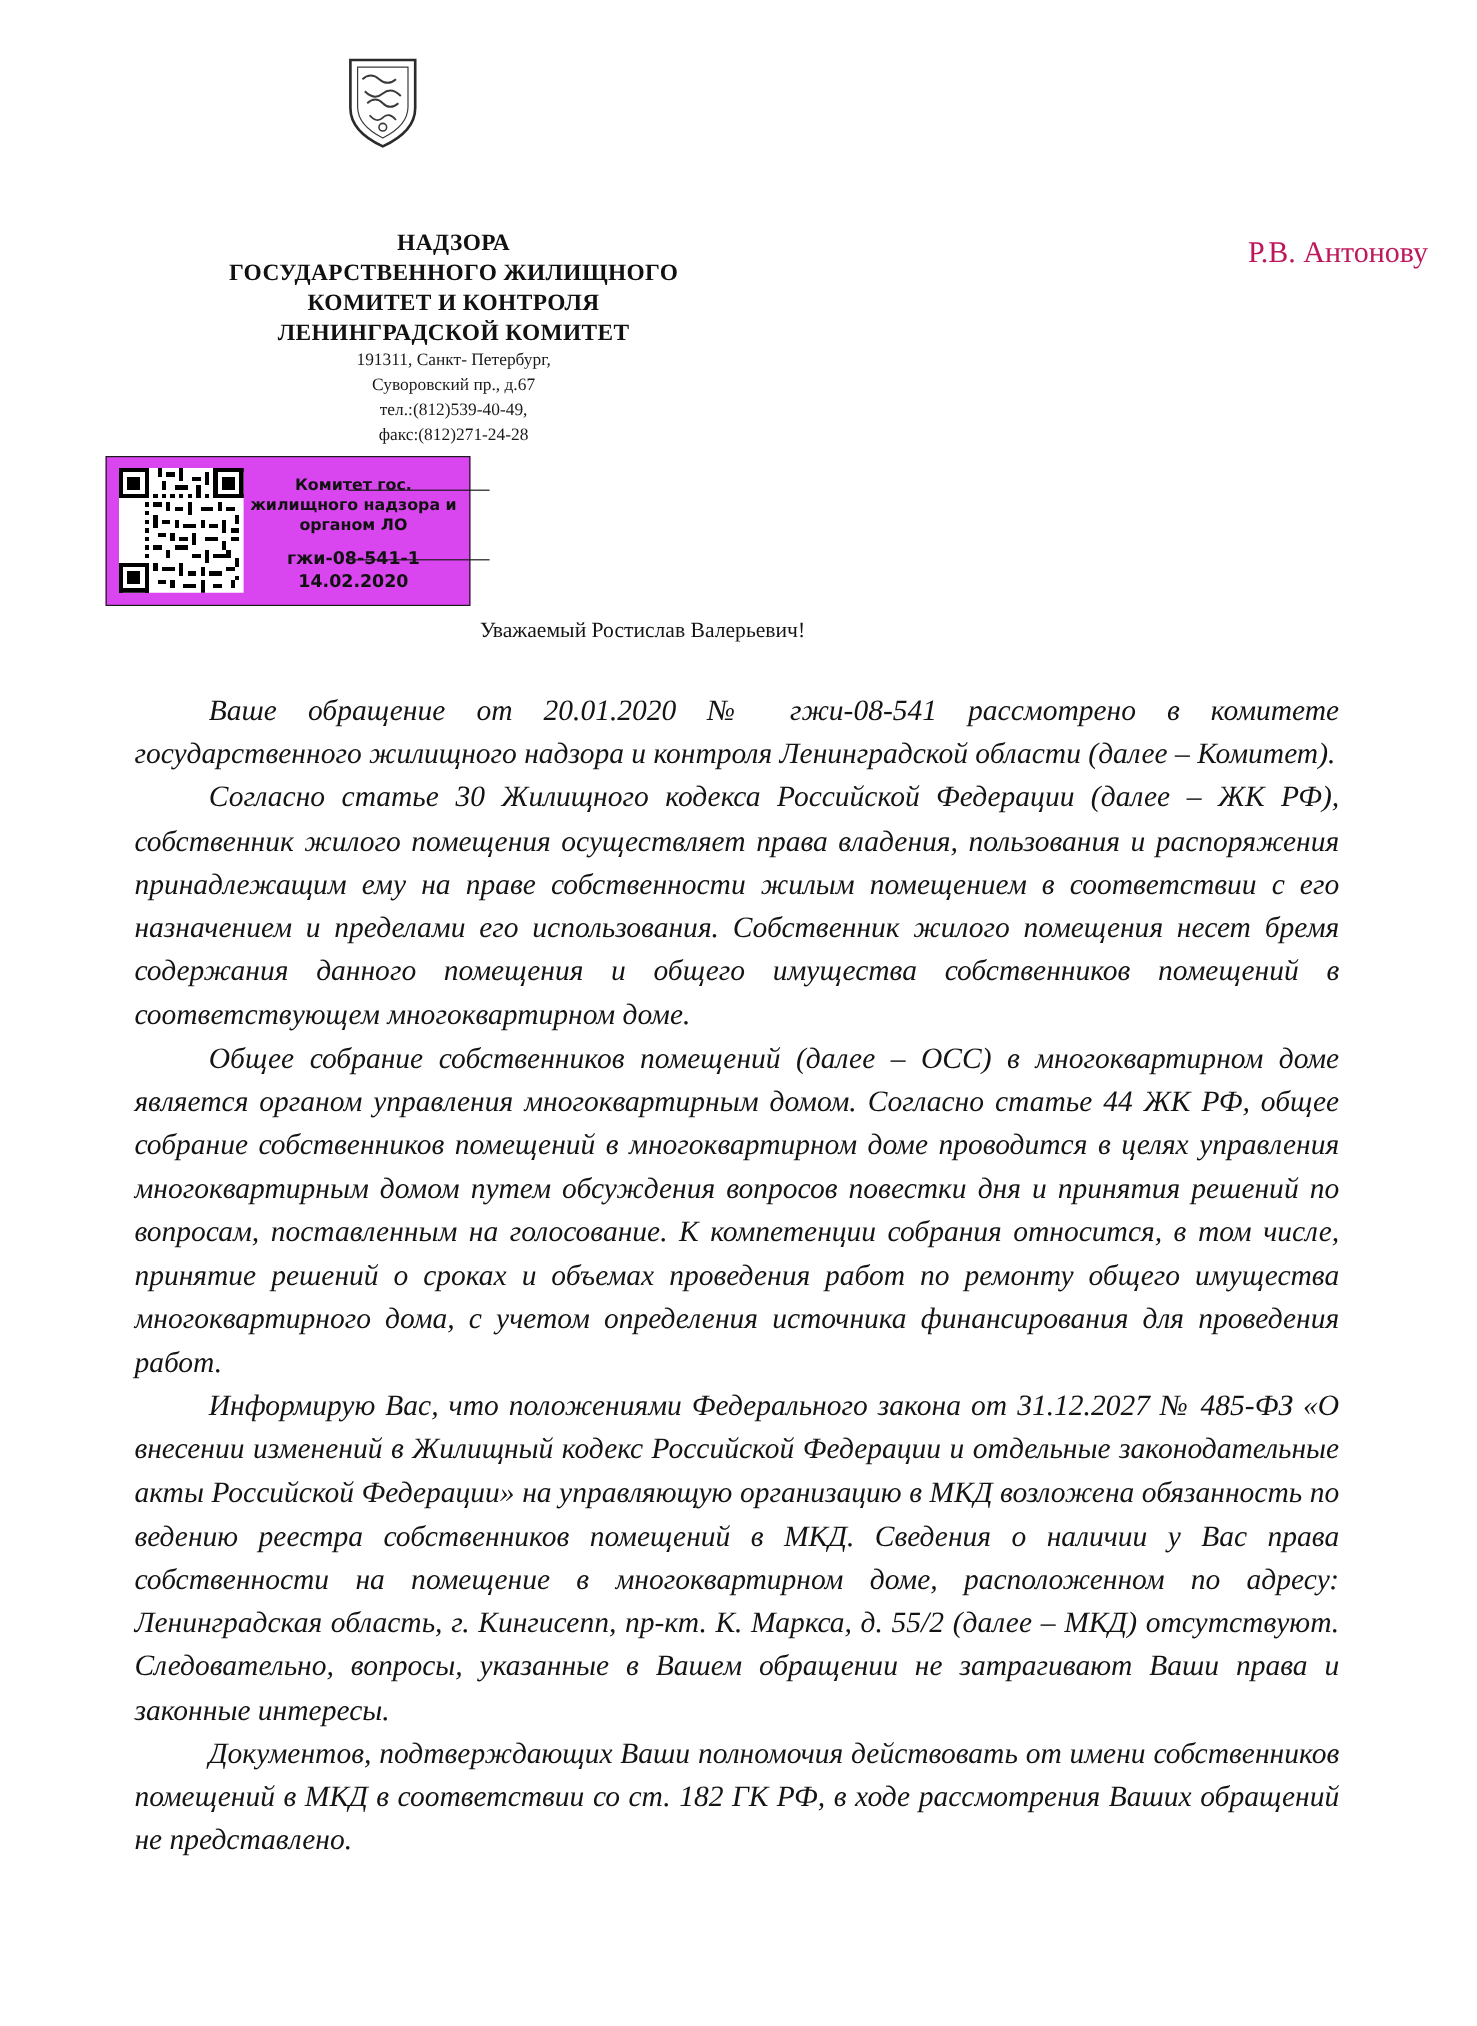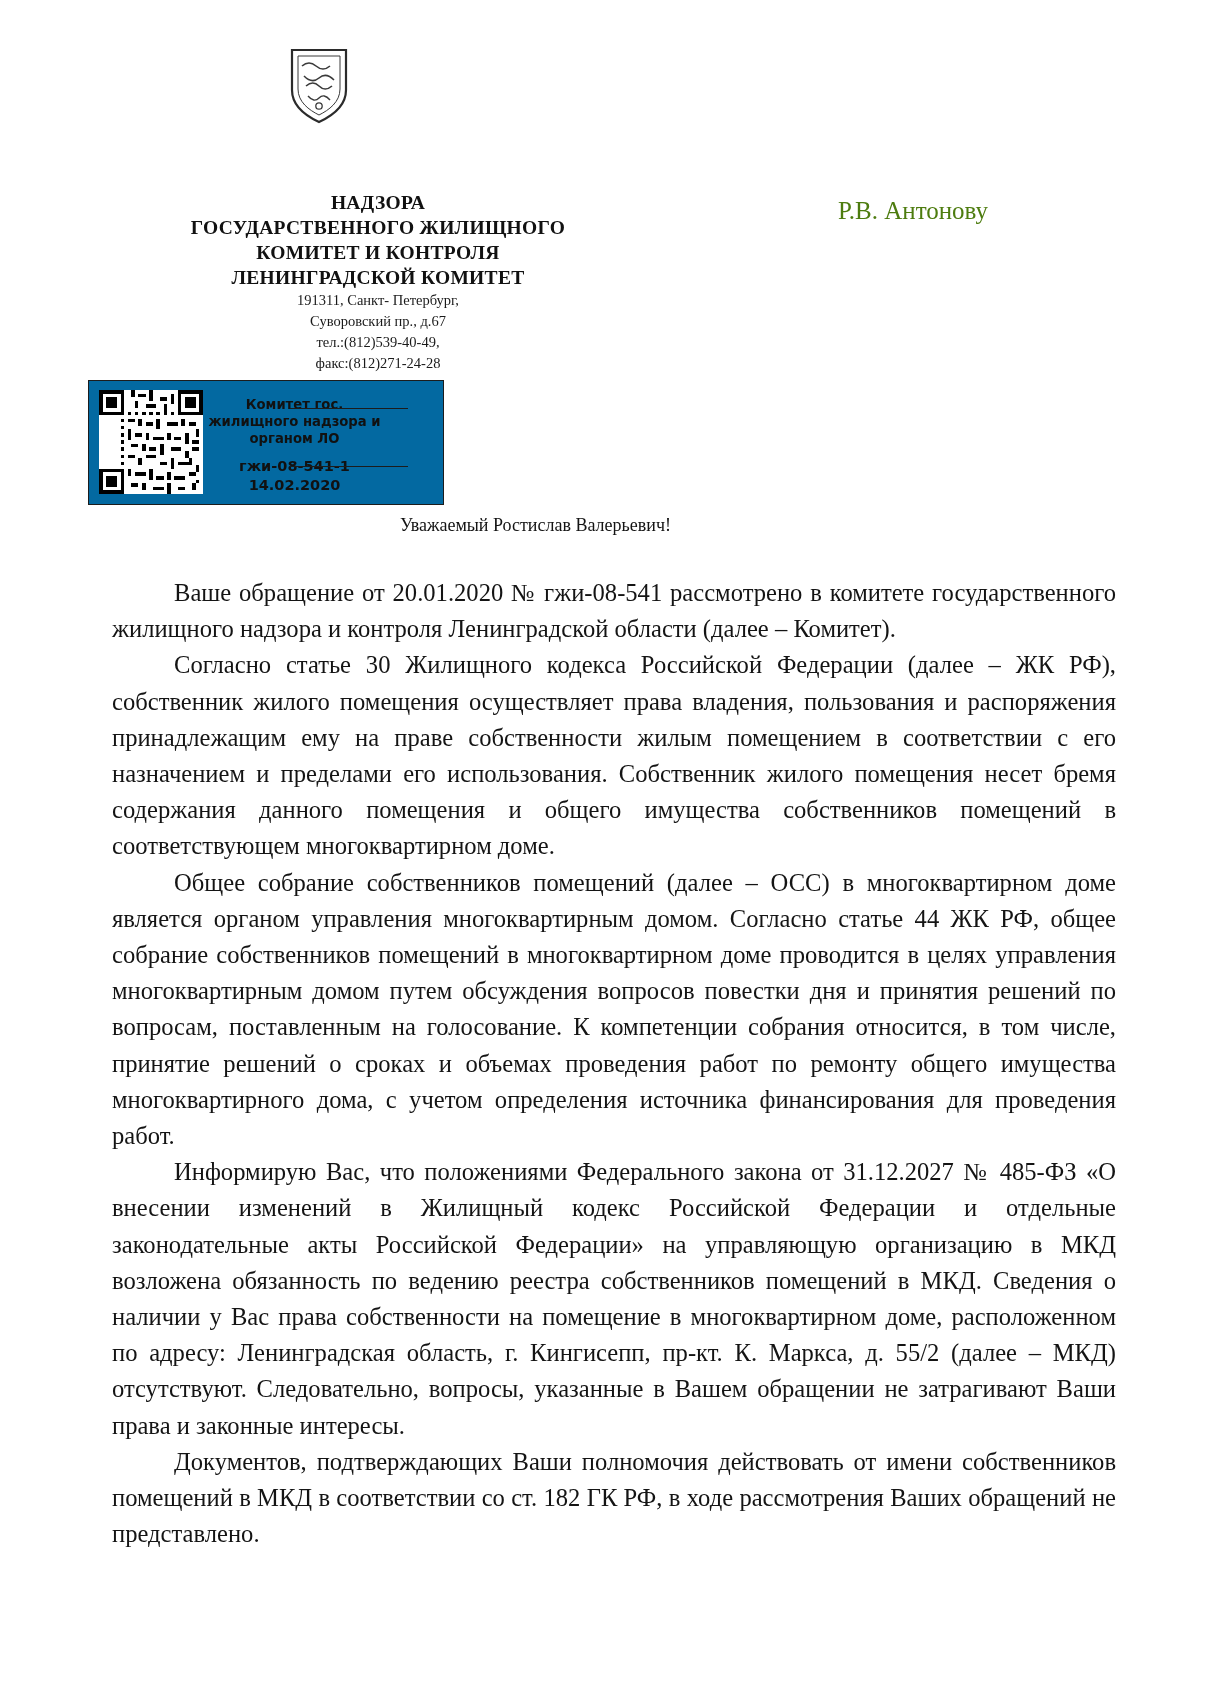--- a/index.html
+++ b/index.html
@@ -70,25 +70,25 @@
     line-height: 21px;
     color: #1a1a1a;
   }
   .addr .line { display: block; }
 
   
   .stamp {
     position: absolute;
     left: 88px;
     top: 380px;
-    width: 356px;
+    width: 304px;
     height: 125px;
     border: 1.6px solid #1c1c1c;
     box-sizing: border-box;
-    background: #0369a1;
+    background: #d946ef;
   }
   .stamp .qr {
     position: absolute;
     left: 10px;
     top: 9px;
     width: 104px;
     height: 104px;
   }
   .stamp .qr svg { display:block; }
   .stamp-text {
@@ -124,21 +124,22 @@
   .rule-b { left: 290px; top: 466px; width: 118px; }
 
   
   .addressee {
     position: absolute;
     left: 760px;
     top: 194px;
     width: 430px;
     font-size: 25px;
     line-height: 34px;
-    color: #4d7c0f;
+    color: #be185d;
+    text-align: right;
   }
   .addressee .name { display: block; padding-left: 78px; }
   .addressee .email {
     display: block;
     margin-top: 30px;
     padding-left: 28px;
     letter-spacing: 0.2px;
   }
 
   
@@ -153,20 +154,21 @@
   
   .body-text {
     position: absolute;
     left: 112px;
     top: 575px;
     width: 1004px;
     font-size: 24.6px;
     line-height: 36.2px;
     text-align: justify;
     color: #141414;
+    font-style: italic;
   }
   .body-text p {
     margin: 0;
     text-indent: 62px;
     text-align: justify;
     text-align-last: left;
   }
   .body-text p:last-child { }
 </style>
 </head>

